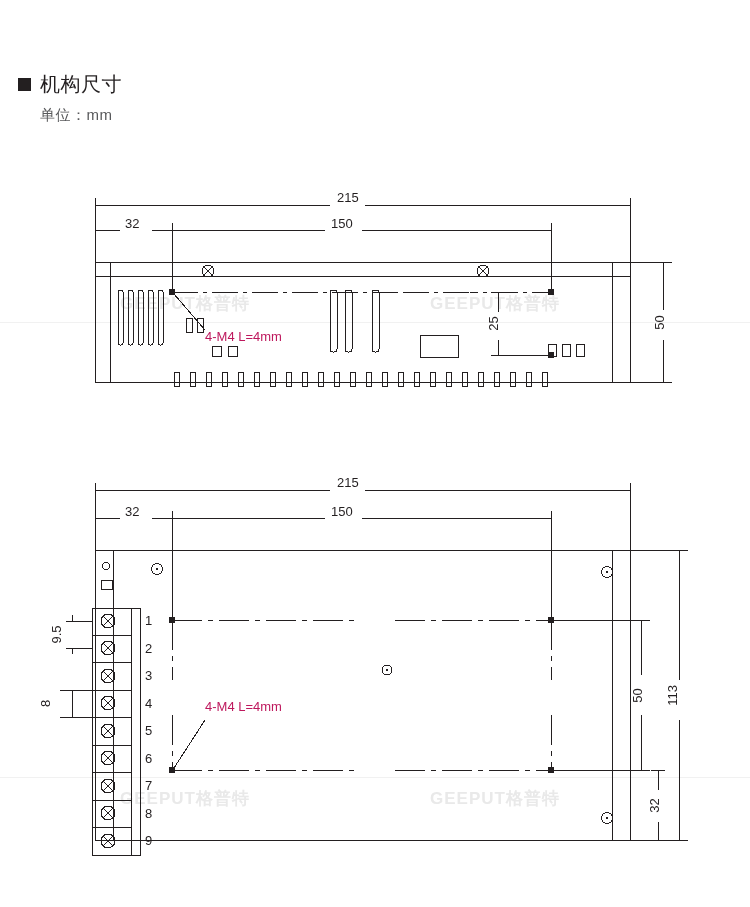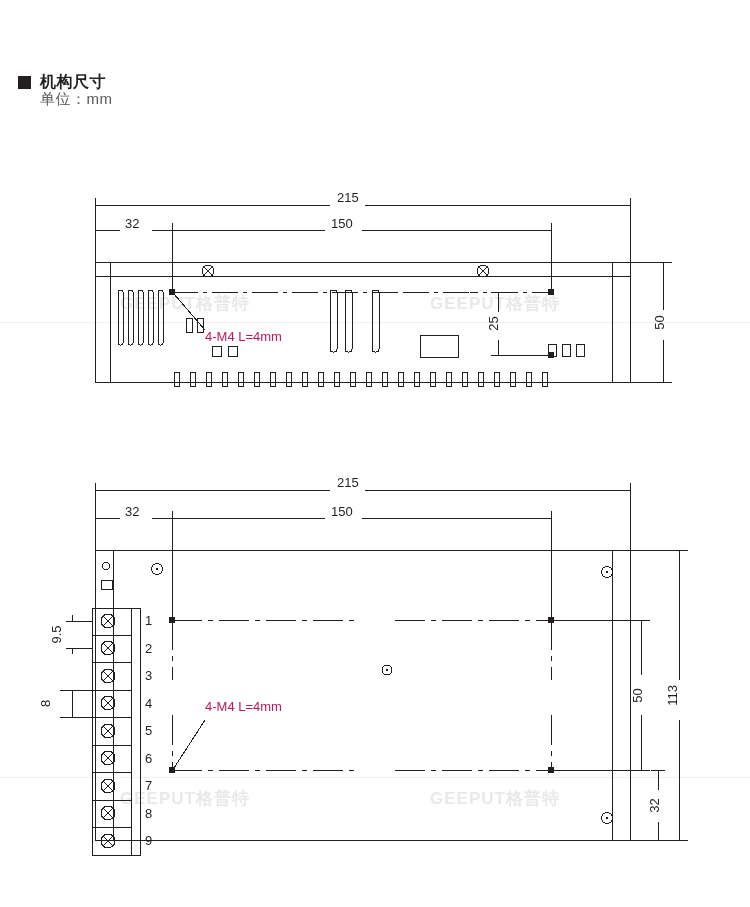--- a/index.html
+++ b/index.html
@@ -31,27 +31,27 @@
     align-items: center;
     gap: 9px;
   }
   .title-marker {
     width: 13px;
     height: 13px;
     background: #231f20;
     display: inline-block;
   }
   .title-text {
-    font-size: 16px;
-    font-weight: bold;
+    font-size: 20px;
+    font-weight: normal;
     letter-spacing: 0.5px;
     line-height: 1;
   }
   .subtitle {
-    margin-top: 0;
+    margin-top: 12px;
     margin-left: 22px;
     font-size: 15px;
     color: #58595b;
     letter-spacing: 0.5px;
   }
 
   
   .wm {
     position: absolute;
     font-size: 17px;

